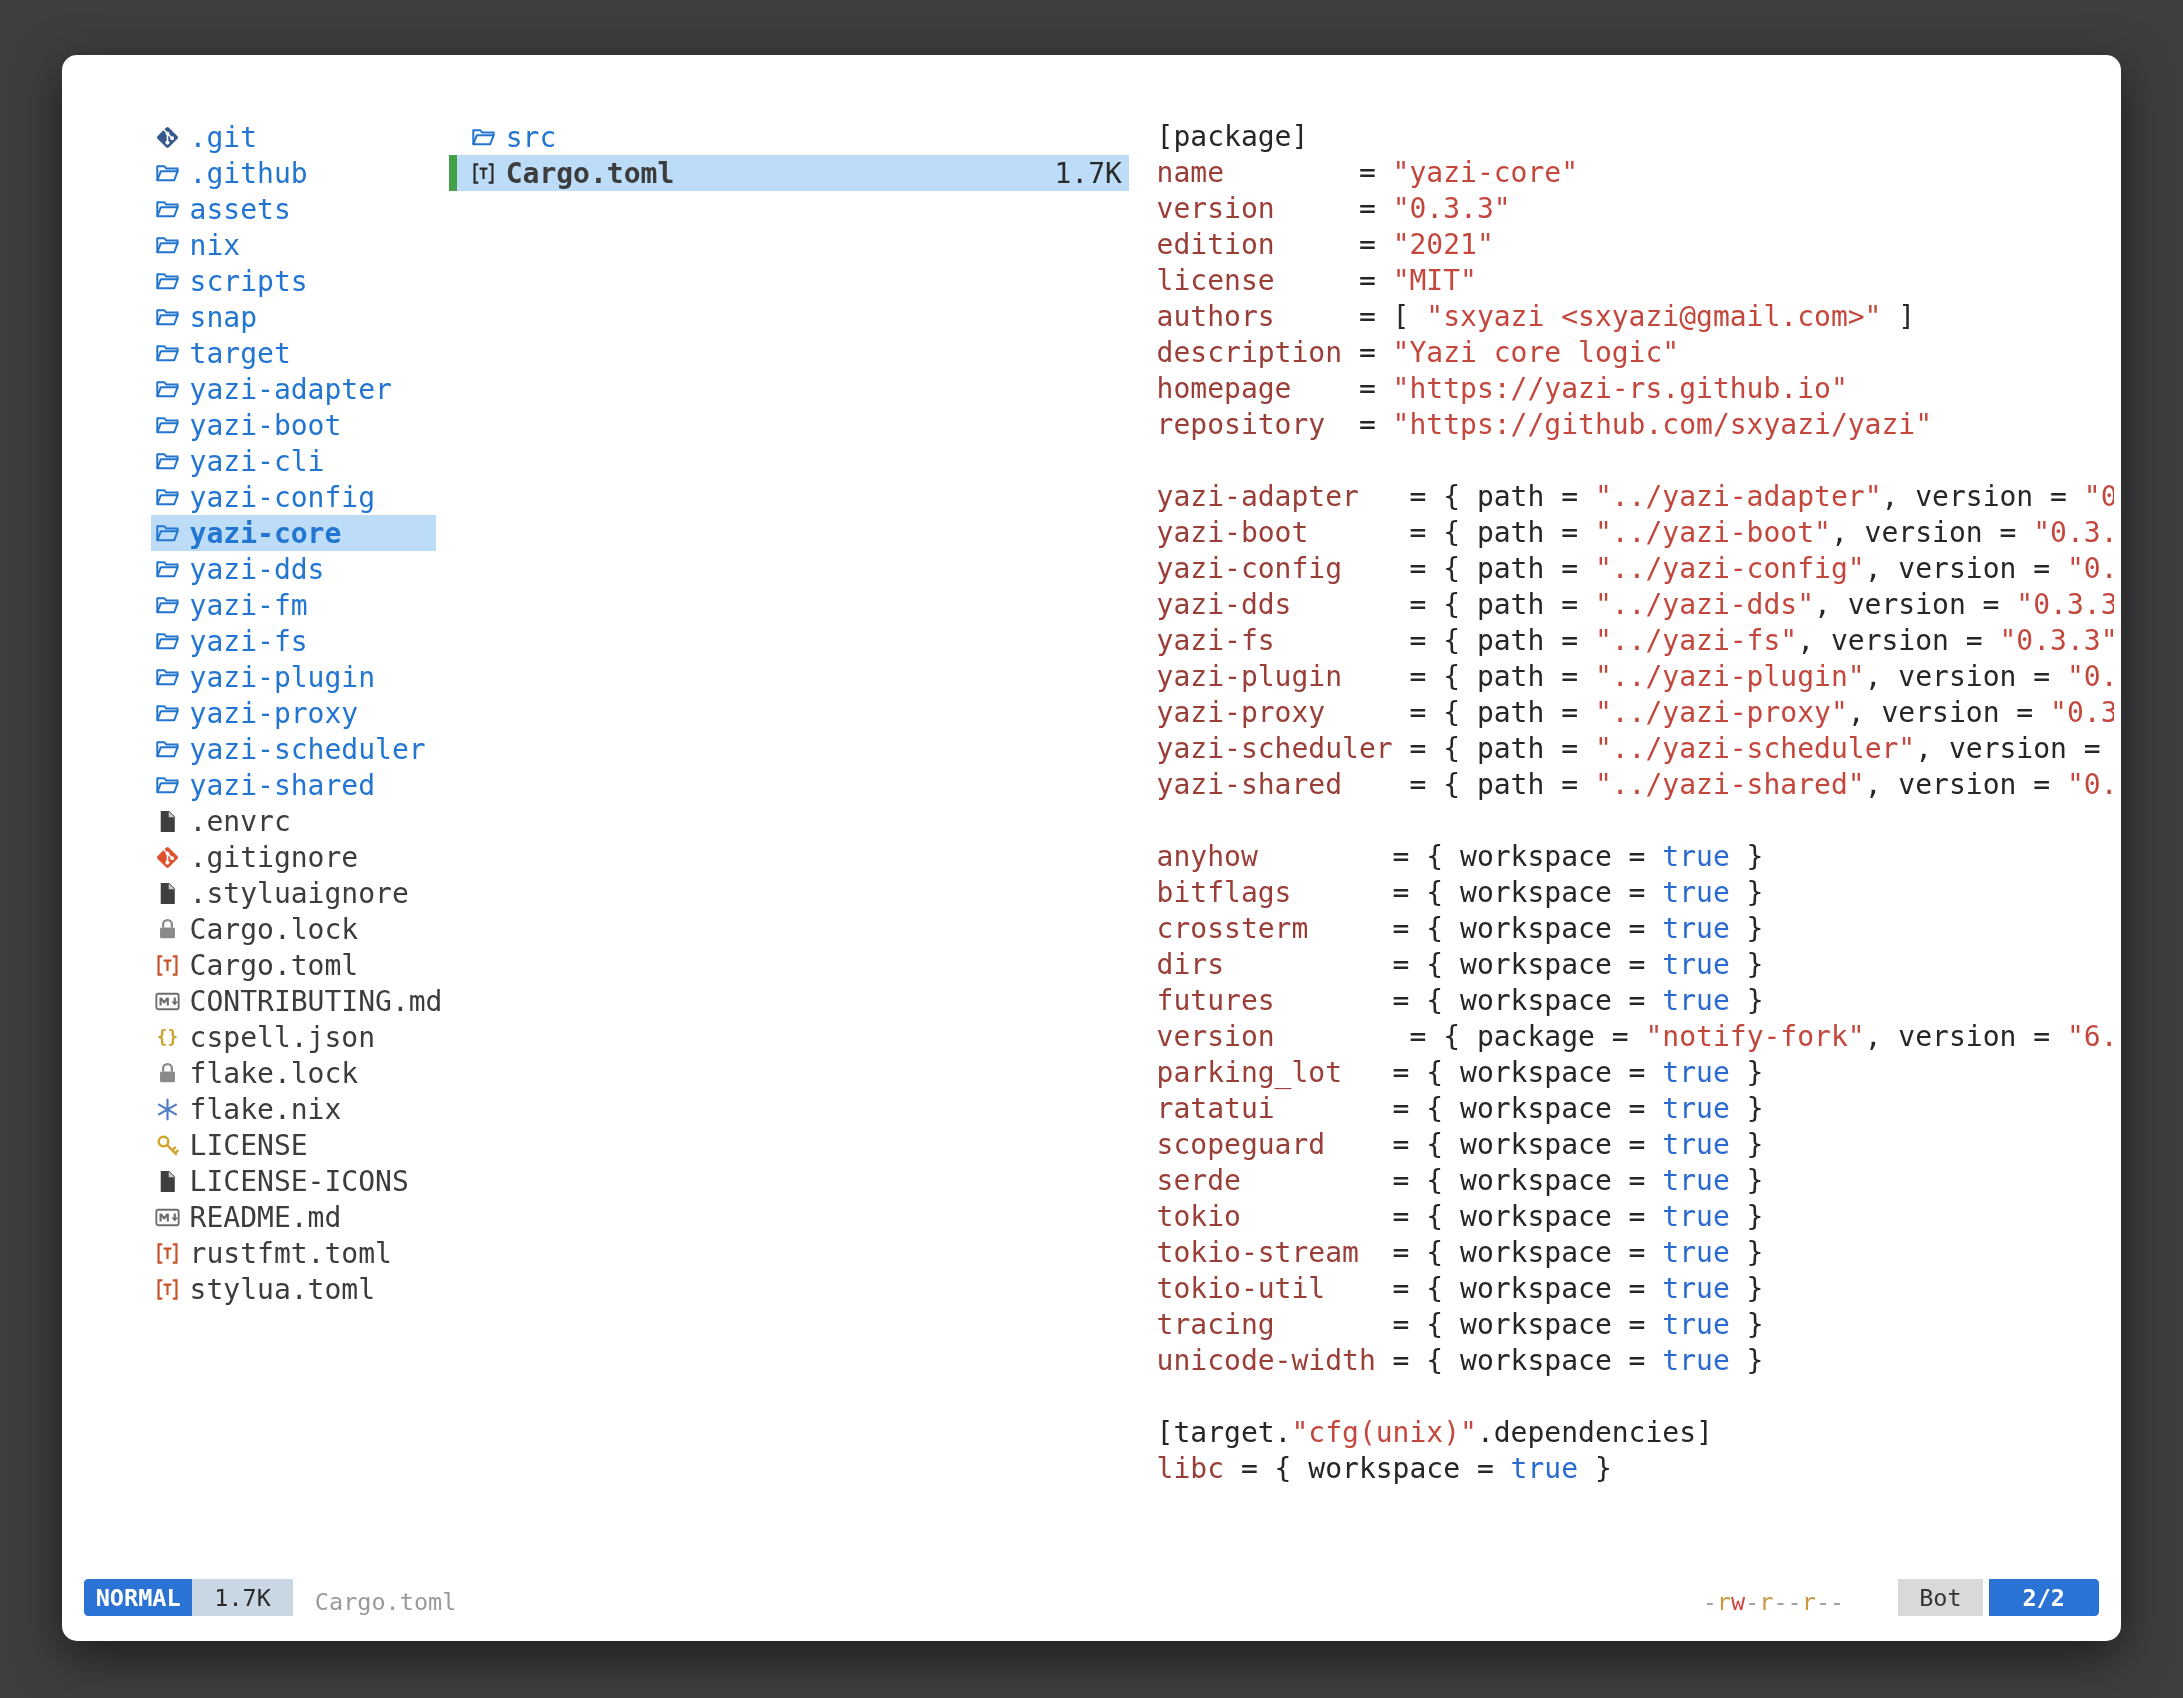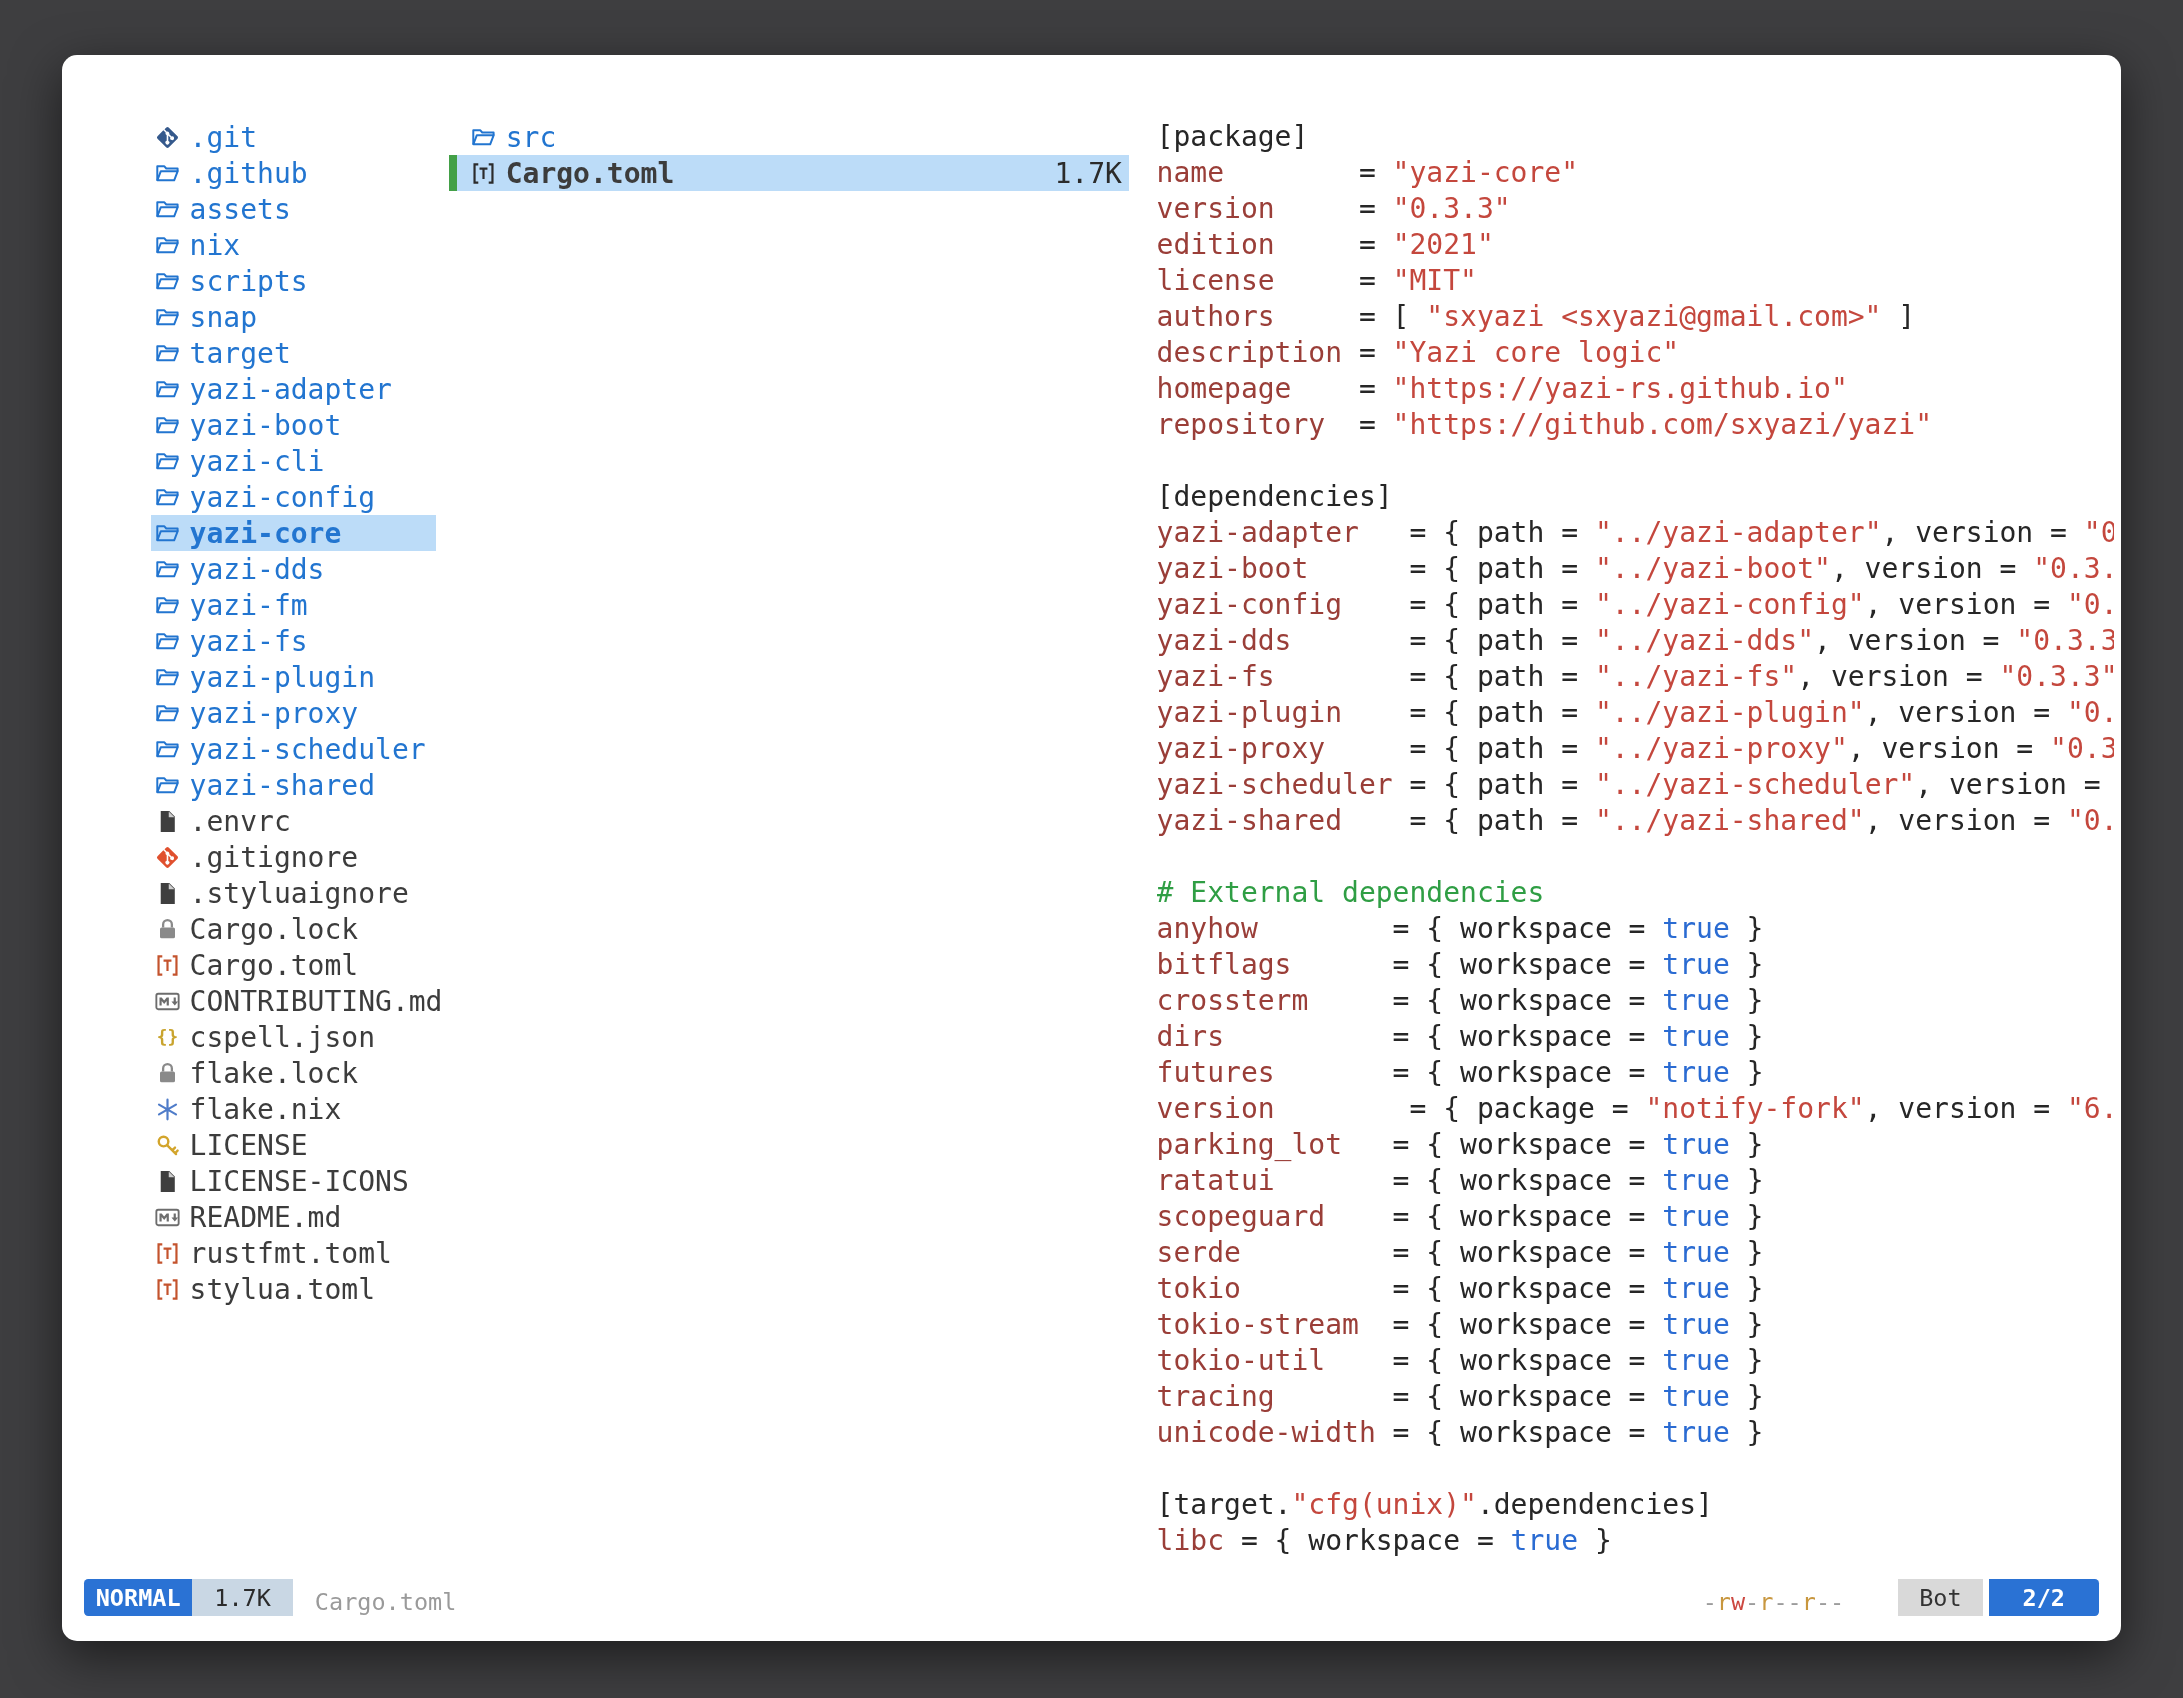--- a/index.html
+++ b/index.html
@@ -225,32 +225,30 @@
           <div class="pline"><span class="c-d">[package]</span></div>
           <div class="pline"><span class="c-k">name</span><span class="c-d">        = </span><span class="c-s">"yazi-core"</span></div>
           <div class="pline"><span class="c-k">version</span><span class="c-d">     = </span><span class="c-s">"0.3.3"</span></div>
           <div class="pline"><span class="c-k">edition</span><span class="c-d">     = </span><span class="c-s">"2021"</span></div>
           <div class="pline"><span class="c-k">license</span><span class="c-d">     = </span><span class="c-s">"MIT"</span></div>
           <div class="pline"><span class="c-k">authors</span><span class="c-d">     = [ </span><span class="c-s">"sxyazi &lt;sxyazi@gmail.com&gt;"</span><span class="c-d"> ]</span></div>
           <div class="pline"><span class="c-k">description</span><span class="c-d"> = </span><span class="c-s">"Yazi core logic"</span></div>
           <div class="pline"><span class="c-k">homepage</span><span class="c-d">    = </span><span class="c-s">"https://yazi-rs.github.io"</span></div>
           <div class="pline"><span class="c-k">repository</span><span class="c-d">  = </span><span class="c-s">"https://github.com/sxyazi/yazi"</span></div>
           <div class="pline">&nbsp;</div>
-          <div class="pline"><span class="c-d">[dependencies]</span></div>
           <div class="pline"><span class="c-k">yazi-adapter</span><span class="c-d">   = { path = </span><span class="c-s">"../yazi-adapter"</span><span class="c-d">, version = </span><span class="c-s">"0.3</span></div>
           <div class="pline"><span class="c-k">yazi-boot</span><span class="c-d">      = { path = </span><span class="c-s">"../yazi-boot"</span><span class="c-d">, version = </span><span class="c-s">"0.3.3"</span></div>
           <div class="pline"><span class="c-k">yazi-config</span><span class="c-d">    = { path = </span><span class="c-s">"../yazi-config"</span><span class="c-d">, version = </span><span class="c-s">"0.3.</span></div>
           <div class="pline"><span class="c-k">yazi-dds</span><span class="c-d">       = { path = </span><span class="c-s">"../yazi-dds"</span><span class="c-d">, version = </span><span class="c-s">"0.3.3"</span></div>
           <div class="pline"><span class="c-k">yazi-fs</span><span class="c-d">        = { path = </span><span class="c-s">"../yazi-fs"</span><span class="c-d">, version = </span><span class="c-s">"0.3.3"</span><span class="c-d"> }</span></div>
           <div class="pline"><span class="c-k">yazi-plugin</span><span class="c-d">    = { path = </span><span class="c-s">"../yazi-plugin"</span><span class="c-d">, version = </span><span class="c-s">"0.3.</span></div>
           <div class="pline"><span class="c-k">yazi-proxy</span><span class="c-d">     = { path = </span><span class="c-s">"../yazi-proxy"</span><span class="c-d">, version = </span><span class="c-s">"0.3.3</span></div>
           <div class="pline"><span class="c-k">yazi-scheduler</span><span class="c-d"> = { path = </span><span class="c-s">"../yazi-scheduler"</span><span class="c-d">, version = </span><span class="c-s">"0</span></div>
           <div class="pline"><span class="c-k">yazi-shared</span><span class="c-d">    = { path = </span><span class="c-s">"../yazi-shared"</span><span class="c-d">, version = </span><span class="c-s">"0.3.</span></div>
           <div class="pline">&nbsp;</div>
-          <div class="pline"><span class="c-c"># External dependencies</span></div>
           <div class="pline"><span class="c-k">anyhow</span><span class="c-d">        = { workspace = </span><span class="c-b">true</span><span class="c-d"> }</span></div>
           <div class="pline"><span class="c-k">bitflags</span><span class="c-d">      = { workspace = </span><span class="c-b">true</span><span class="c-d"> }</span></div>
           <div class="pline"><span class="c-k">crossterm</span><span class="c-d">     = { workspace = </span><span class="c-b">true</span><span class="c-d"> }</span></div>
           <div class="pline"><span class="c-k">dirs</span><span class="c-d">          = { workspace = </span><span class="c-b">true</span><span class="c-d"> }</span></div>
           <div class="pline"><span class="c-k">futures</span><span class="c-d">       = { workspace = </span><span class="c-b">true</span><span class="c-d"> }</span></div>
           <div class="pline"><span class="c-k">version</span><span class="c-d">        = { package = </span><span class="c-s">"notify-fork"</span><span class="c-d">, version = </span><span class="c-s">"6.1.1</span></div>
           <div class="pline"><span class="c-k">parking_lot</span><span class="c-d">   = { workspace = </span><span class="c-b">true</span><span class="c-d"> }</span></div>
           <div class="pline"><span class="c-k">ratatui</span><span class="c-d">       = { workspace = </span><span class="c-b">true</span><span class="c-d"> }</span></div>
           <div class="pline"><span class="c-k">scopeguard</span><span class="c-d">    = { workspace = </span><span class="c-b">true</span><span class="c-d"> }</span></div>
           <div class="pline"><span class="c-k">serde</span><span class="c-d">         = { workspace = </span><span class="c-b">true</span><span class="c-d"> }</span></div>

